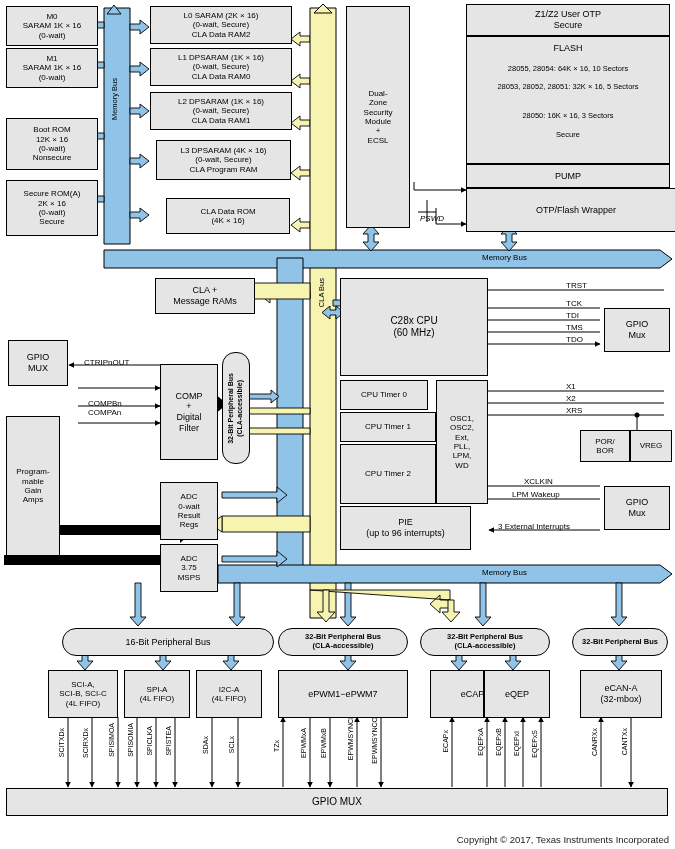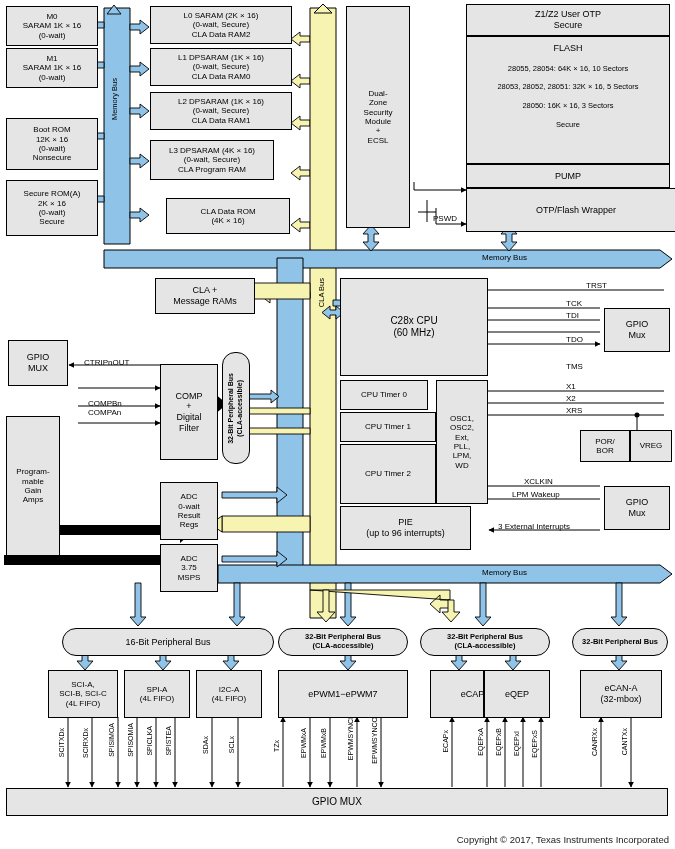--- a/index.html
+++ b/index.html
@@ -311,21 +311,21 @@
     <span class="ln">CLA Data RAM0</span>
   </div>
 </div>
 <div class="box" style="left:150px;top:92px;width:142px;height:38px;">
   <div>
     <span class="ln">L2 DPSARAM (1K × 16)</span>
     <span class="ln">(0-wait, Secure)</span>
     <span class="ln">CLA Data RAM1</span>
   </div>
 </div>
-<div class="box" style="left:150px;top:140px;width:124px;height:40px;text-align:center;">
+<div class="box" style="left:156px;top:140px;width:135px;height:40px;text-align:center;">
   <div>
     <span class="ln">L3 DPSARAM (4K × 16)</span>
     <span class="ln">(0-wait, Secure)</span>
     <span class="ln">CLA Program RAM</span>
   </div>
 </div>
 <div class="box" style="left:166px;top:198px;width:124px;height:36px;">
   <div>
     <span class="ln">CLA Data ROM</span>
     <span class="ln">(4K × 16)</span>
@@ -335,33 +335,33 @@
 <div class="box" style="left:346px;top:6px;width:64px;height:222px;">
   <div>
     <span class="ln">Dual-</span>
     <span class="ln">Zone</span>
     <span class="ln">Security</span>
     <span class="ln">Module</span>
     <span class="ln">+</span>
     <span class="ln">ECSL</span>
   </div>
 </div>
-<div class="lbl t8" style="left:433px;top:214px;">PSWD</div>
+<div class="lbl t8" style="left:420px;top:214px;font-style:italic;">PSWD</div>
 
 <div class="box" style="left:466px;top:4px;width:204px;height:32px;">
   <div>
     <span class="ln t9">Z1/Z2 User OTP</span>
     <span class="ln t9">Secure</span>
   </div>
 </div>
 <div class="box" style="left:466px;top:36px;width:204px;height:128px;align-items:flex-start;">
   <div style="padding-top:5px;width:100%;">
     <span class="ln t9" style="margin-bottom:11px;">FLASH</span>
     <span class="ln t75" style="margin-bottom:10px;">28055, 28054: 64K × 16, 10 Sectors</span>
-    <span class="ln t75" style="margin-bottom:10px;">28053, 28052, 28051: 32K × 16, 5 Sectors</span>
+    <span class="ln t75" style="margin-bottom:20px;">28053, 28052, 28051: 32K × 16, 5 Sectors</span>
     <span class="ln t75" style="margin-bottom:10px;">28050: 16K × 16, 3 Sectors</span>
     <span class="ln t75">Secure</span>
   </div>
 </div>
 <div class="box" style="left:466px;top:164px;width:204px;height:24px;">
   <span class="t9">PUMP</span>
 </div>
 <div class="box" style="left:466px;top:188px;width:220px;height:44px;">
   <span class="t9">OTP/Flash Wrapper</span>
 </div>
@@ -402,24 +402,24 @@
     <span class="ln t8">WD</span>
   </div>
 </div>
 <div class="box" style="left:340px;top:506px;width:131px;height:44px;">
   <div>
     <span class="ln t9">PIE</span>
     <span class="ln t9">(up to 96 interrupts)</span>
   </div>
 </div>
 
-<div class="lbl t8" style="left:586px;top:281px;">TRST</div>
+<div class="lbl t8" style="left:566px;top:281px;">TRST</div>
 <div class="lbl t8" style="left:566px;top:299px;">TCK</div>
 <div class="lbl t8" style="left:566px;top:311px;">TDI</div>
-<div class="lbl t8" style="left:566px;top:323px;margin-top:39px;">TMS</div>
+<div class="lbl t8" style="left:566px;top:323px;">TMS</div>
 <div class="lbl t8" style="left:566px;top:335px;">TDO</div>
 
 <div class="box" style="left:604px;top:308px;width:66px;height:44px;">
   <div>
     <span class="ln t9">GPIO</span>
     <span class="ln t9">Mux</span>
   </div>
 </div>
 
 <div class="lbl t8" style="left:566px;top:382px;">X1</div>

